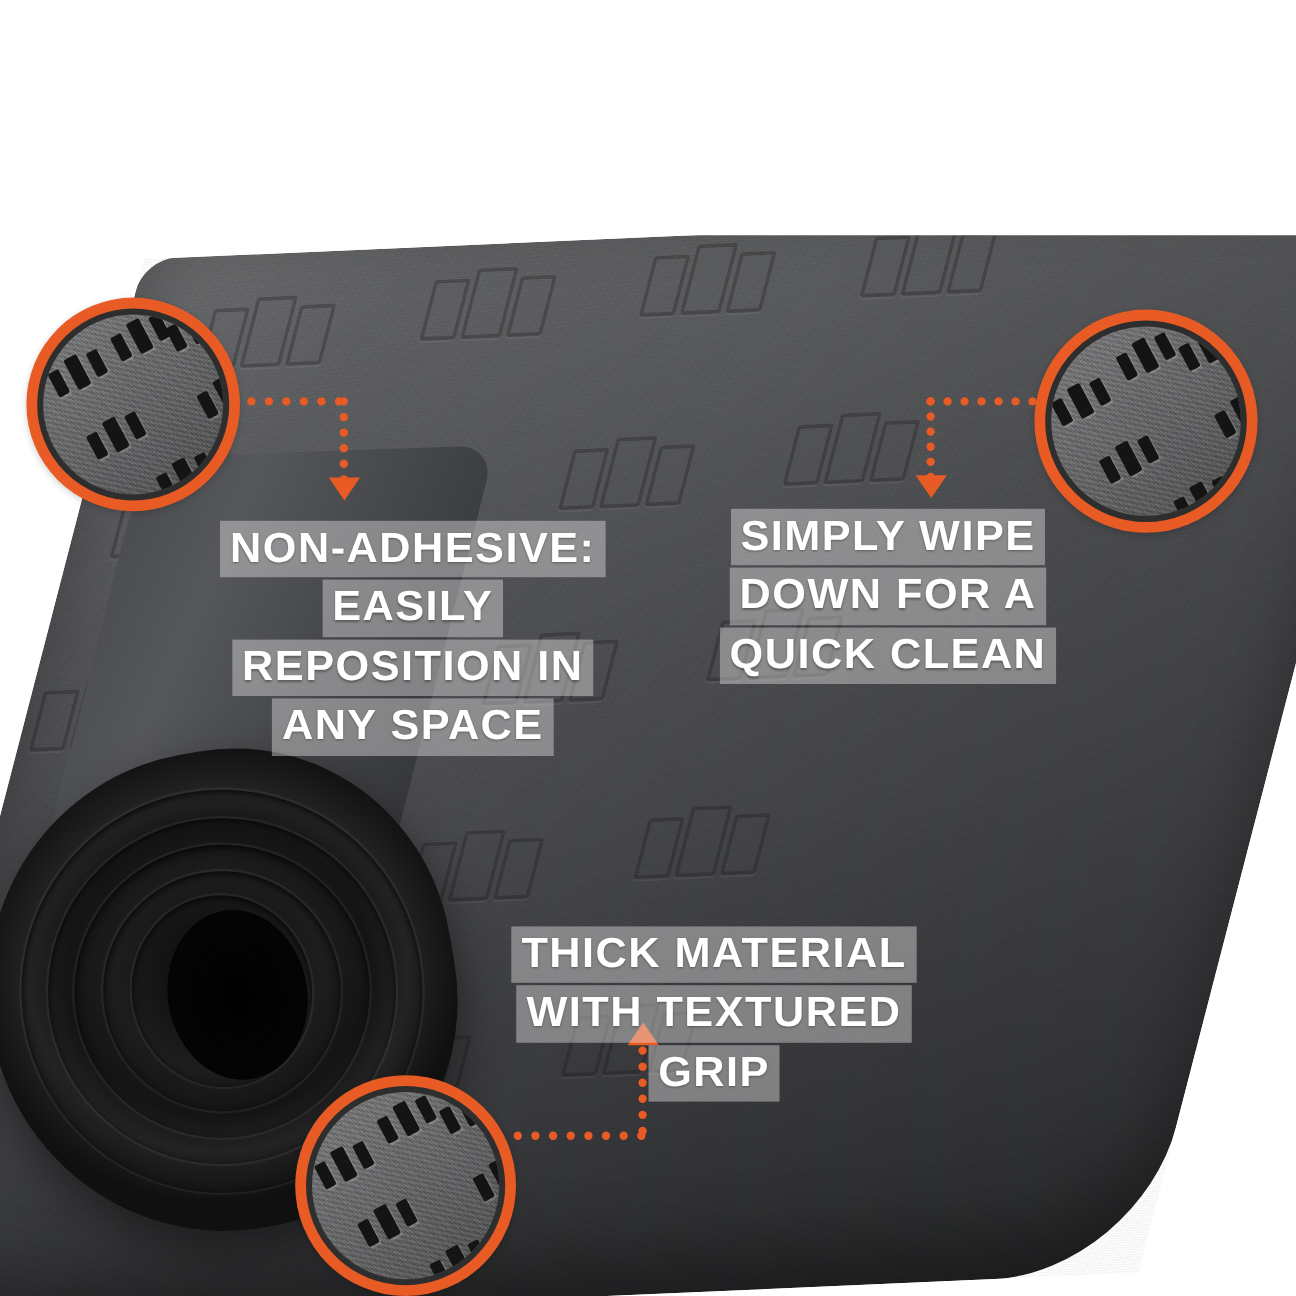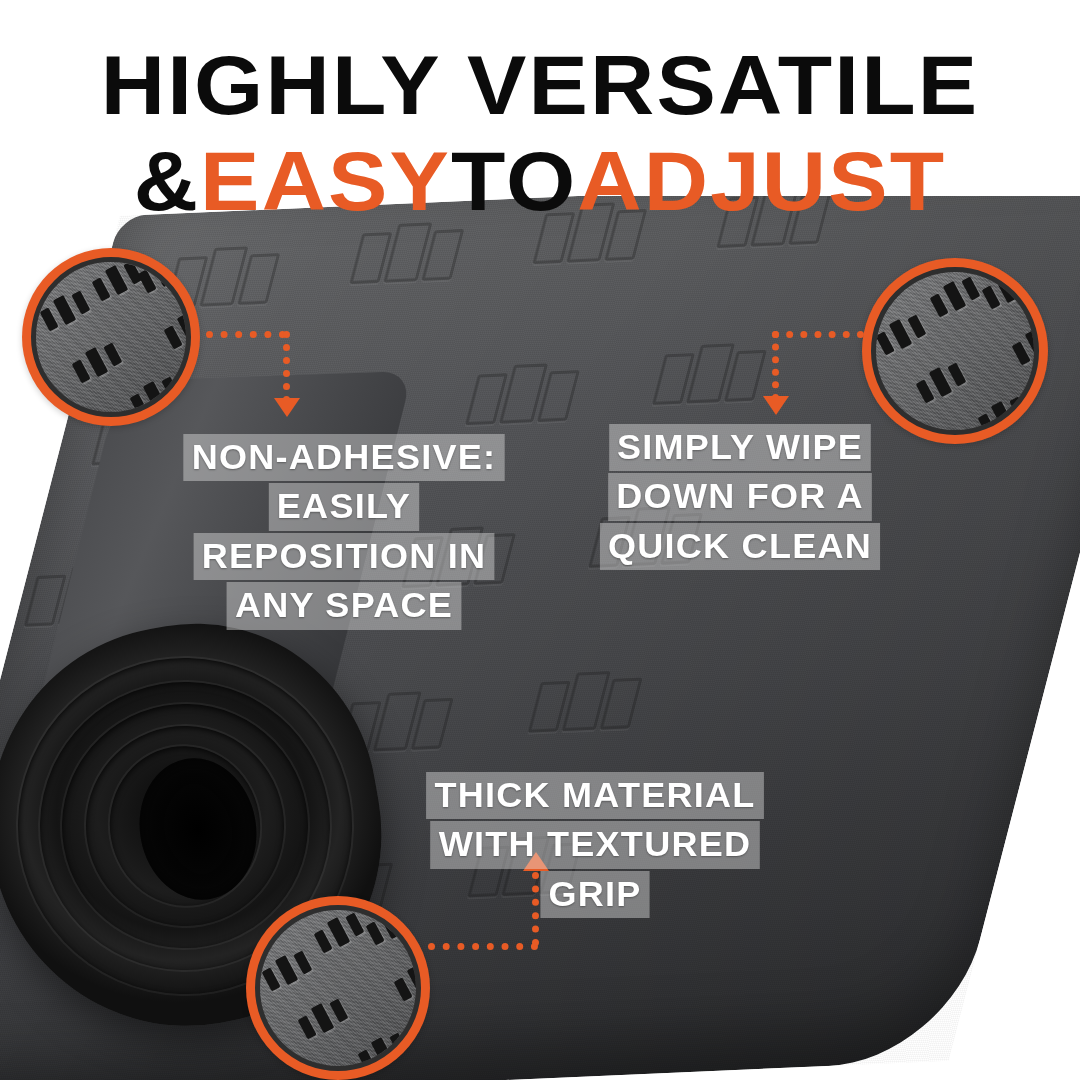--- a/index.html
+++ b/index.html
@@ -202,24 +202,20 @@
 
   #lbl-nonadhesive{left:188px;top:434px;width:312px;text-align:center;}
   #lbl-wipe{left:596px;top:424px;width:288px;text-align:center;}
   #lbl-grip{left:430px;top:772px;width:330px;text-align:center;}
 </style>
 </head>
 <body>
 
 <div id="stage">
 
-  <div class="headline">
-    <span class="hl-line l1">HIGHLY VERSATILE</span>
-    <span class="hl-line l2"><span class="hl-seg">&amp; </span><span class="hl-seg hl-orange">EASY</span><span class="hl-seg"> TO </span><span class="hl-seg hl-orange">ADJUST</span></span>
-  </div>
 
   <div class="scene">
 
     <div class="mat-sheet">
       <div class="weave"></div>
 
       <div class="emb" style="left:70px;top:36px;">
           <i class="a"></i>
           <i class="b"></i>
           <i class="c"></i>

